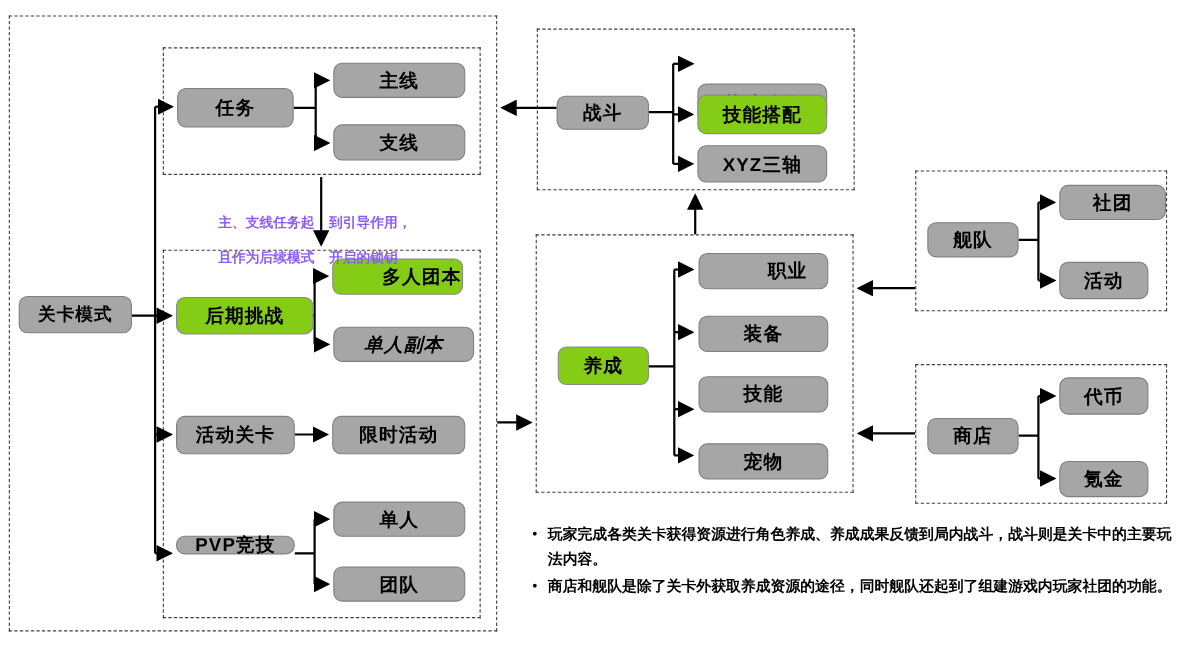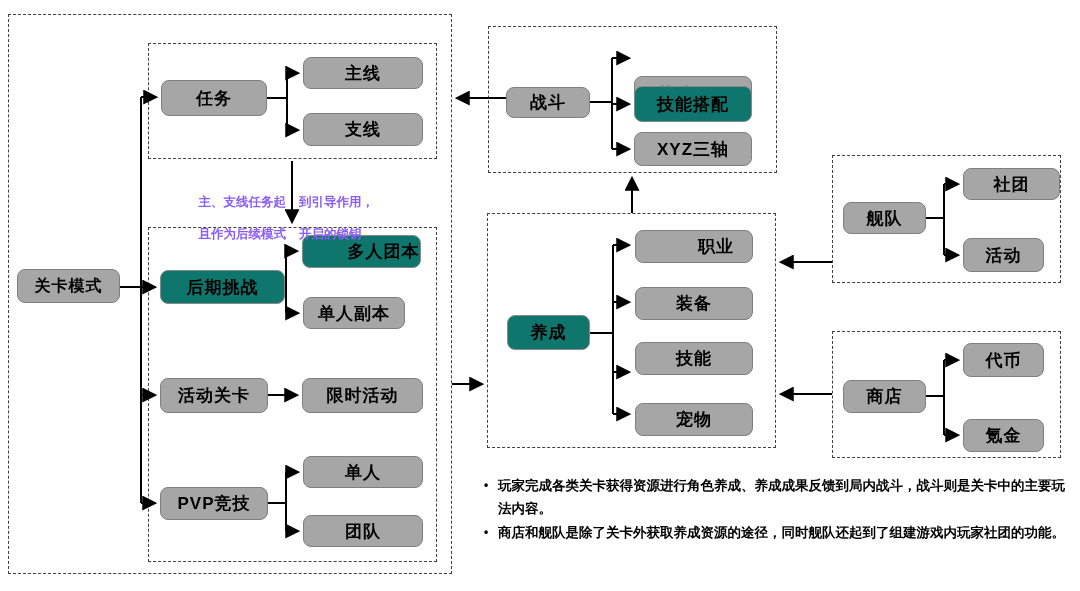--- a/index.html
+++ b/index.html
@@ -10,21 +10,21 @@
   .group{
     position:absolute;border:1.6px dashed #3f3f3f;background:transparent;
     box-sizing:border-box;
   }
   .node{
     position:absolute;display:flex;align-items:center;justify-content:center;
     background:#a6a6a6;border:1px solid #7f7f7f;border-radius:8px;
     color:#000000;font-size:17px;font-weight:600;letter-spacing:1px;
     box-sizing:border-box;z-index:3;white-space:nowrap;
   }
-  .node.red{background:#0f766e;border-color:#8a8a8a;}
+  .node.red{background:#84cc16;border-color:#8a8a8a;}
   #connectors{position:absolute;left:0;top:0;z-index:2;}
   .ann{
     position:absolute;z-index:3;font-size:12.5px;font-weight:700;color:#8b5cf6;
     line-height:16px;white-space:pre-line;
   }
   .ann.right-align{text-align:right;}
   .notes{
     position:absolute;left:484px;top:474px;width:586px;z-index:3;
     font-size:13.5px;font-weight:700;color:#000;line-height:23px;
   }
@@ -87,24 +87,24 @@
       <path d="M944 435 H958" marker-end="url(#arrow)"></path>
     </g>
   </svg>
 
   <div class="node" style="left:17px;top:269px;width:103px;height:34px;font-size:16px;">关卡模式</div>
   <div class="node" style="left:161px;top:80px;width:106px;height:36px;">任务</div>
   <div class="node" style="left:303px;top:57px;width:120px;height:32px;">主线</div>
   <div class="node" style="left:303px;top:113px;width:120px;height:33px;">支线</div>
   <div class="node red" style="left:160px;top:270px;width:125px;height:34px;">后期挑战</div>
   <div class="node red" style="left:302px;top:235px;width:119px;height:33px;padding-left:44px;">多人团本</div>
-  <div class="node" style="left:303px;top:297px;width:102px;height:32px;">单人副本</div>
+  <div class="node" style="left:303px;top:297px;width:128px;height:32px;font-style:italic;">单人副本</div>
   <div class="node" style="left:160px;top:378px;width:108px;height:35px;">活动关卡</div>
   <div class="node" style="left:302px;top:378px;width:121px;height:35px;">限时活动</div>
-  <div class="node" style="left:160px;top:487px;width:108px;height:33px;">PVP竞技</div>
+  <div class="node" style="left:160px;top:487px;width:108px;height:17px;">PVP竞技</div>
   <div class="node" style="left:303px;top:456px;width:120px;height:32px;">单人</div>
   <div class="node" style="left:303px;top:515px;width:120px;height:32px;">团队</div>
 
   <div class="node" style="left:506px;top:87px;width:84px;height:31px;">战斗</div>
   <div class="node" style="left:634px;top:40px;width:118px;height:36px;margin-top:36px;">基础动作</div>
   <div class="node red" style="left:634px;top:86px;width:118px;height:36px;">技能搭配</div>
   <div class="node" style="left:634px;top:132px;width:118px;height:34px;">XYZ三轴</div>
 
   <div class="node red" style="left:507px;top:315px;width:83px;height:35px;">养成</div>
   <div class="node" style="left:635px;top:230px;width:118px;height:33px;padding-left:44px;">职业</div>

